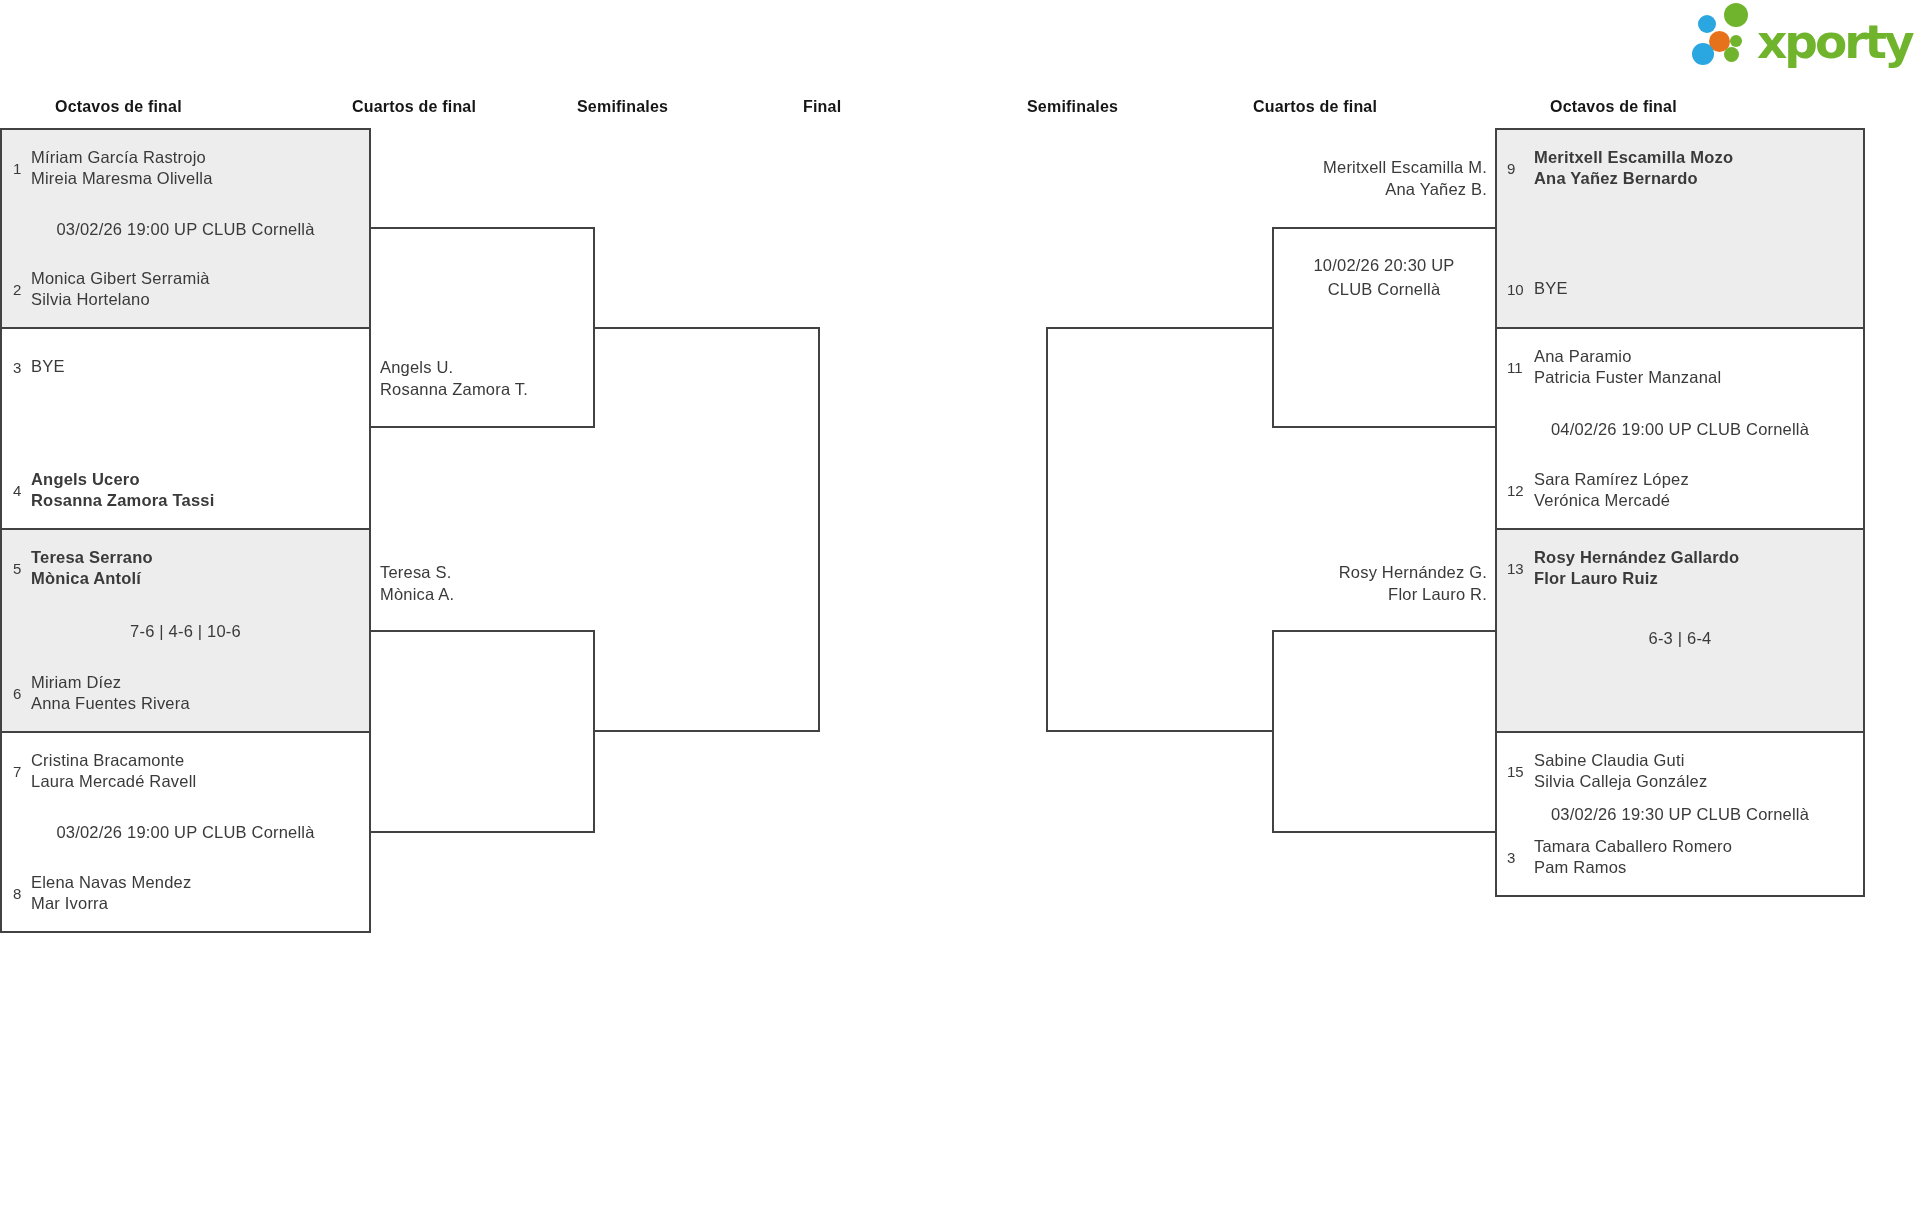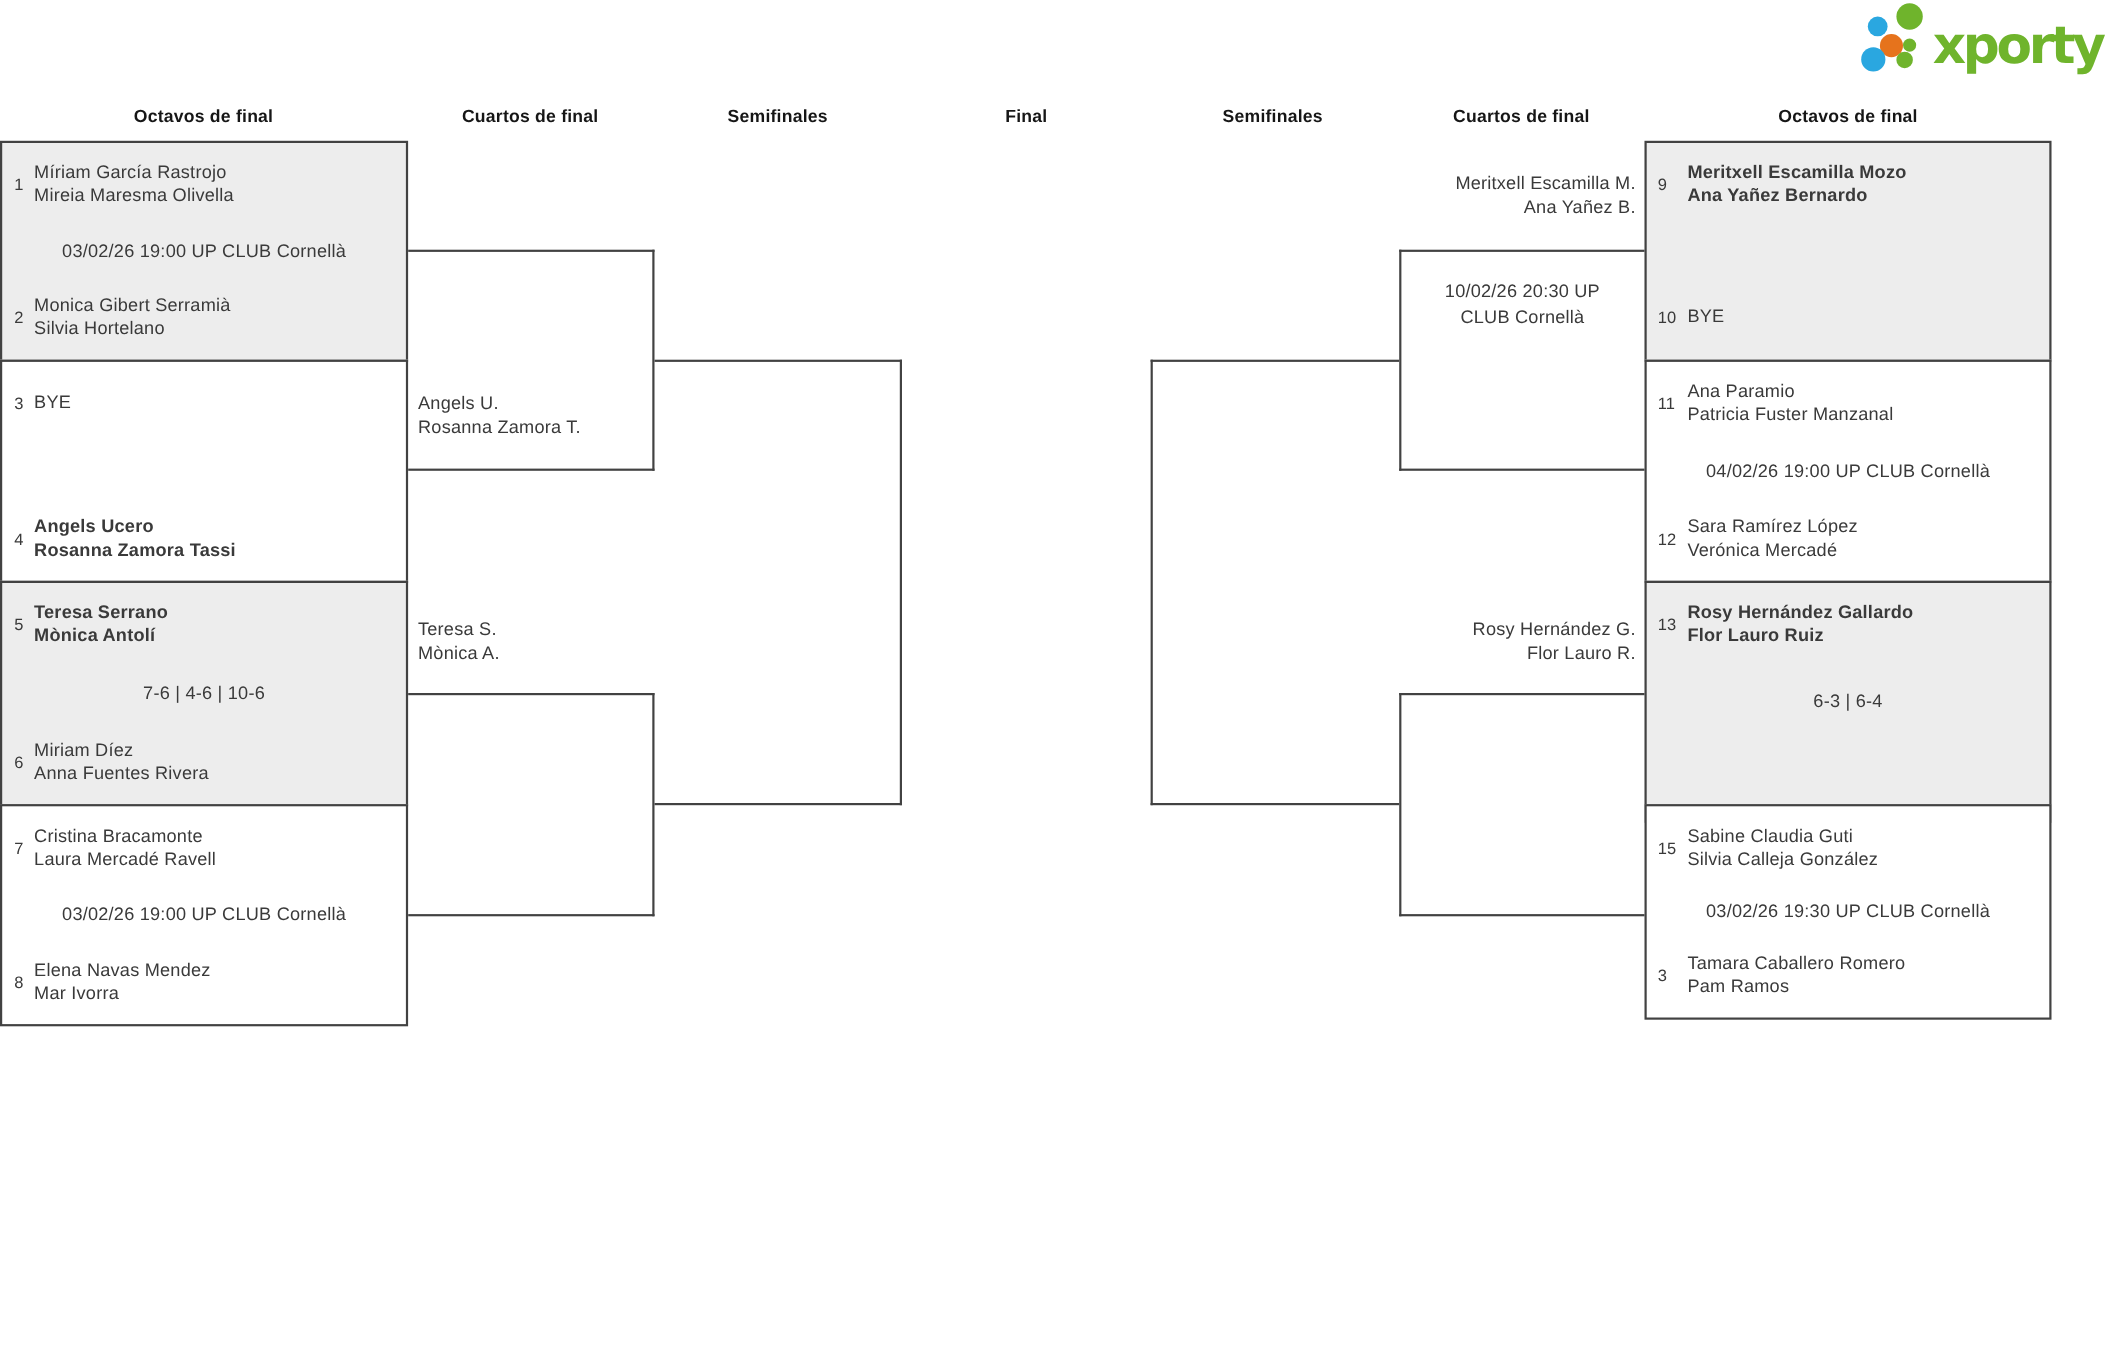--- a/index.html
+++ b/index.html
@@ -5,21 +5,21 @@
   :root{
     --green:#6fb42c; --blue:#2aa7e0; --orange:#e6731c;
     --line:#424242; --box-fill:#ededed; --text:#3a3a3a; --heading:#161616;
   }
   html,body{margin:0;padding:0;background:#fff;}
   body{font-family:"Liberation Sans",sans-serif;color:var(--text);}
   .page{position:relative;width:1920px;height:1232px;background:#fff;overflow:hidden;}
 
   .title{position:absolute;left:3px;top:3px;font-size:28px;line-height:34px;font-weight:700;color:var(--heading);letter-spacing:.2px;}
 
-  .round-header{position:absolute;top:98px;width:260px;text-align:center;font-size:16px;font-weight:600;color:var(--heading);letter-spacing:.2px;}
+  .round-header{position:absolute;top:98px;width:260px;text-align:left;font-size:16px;font-weight:600;color:var(--heading);letter-spacing:.2px;}
 
   .box{position:absolute;width:371px;border:2px solid var(--line);background:#fff;box-sizing:border-box;}
   .box.left{left:0;}
   .box.right{left:1495px;width:370px;}
   .box.shaded{background:var(--box-fill);}
   .team{position:absolute;left:0;right:0;height:64px;display:flex;align-items:center;padding-left:29px;box-sizing:border-box;}
   .team.t1{top:6px;}
   .team.t2{bottom:6px;}
   .box.right .team{padding-left:37px;}
   .seed{position:absolute;left:11px;font-size:15px;color:var(--text);}
@@ -207,21 +207,21 @@
     <div class="team t1">
       <span class="seed">13</span>
       <span class="names bold">
         <span>Rosy Hernández Gallardo</span>
         <span>Flor Lauro Ruiz</span>
       </span>
     </div>
     <div class="mid">6-3 | 6-4</div>
   </div>
 
-  <div class="box right" style="top:731px;height:196px;">
+  <div class="box right" style="top:731px;height:166px;">
     <div class="team t1">
       <span class="seed">15</span>
       <span class="names">
         <span>Sabine Claudia Guti</span>
         <span>Silvia Calleja González</span>
       </span>
     </div>
     <div class="mid">03/02/26 19:30 UP CLUB Cornellà</div>
     <div class="team t2">
       <span class="seed">3</span>

